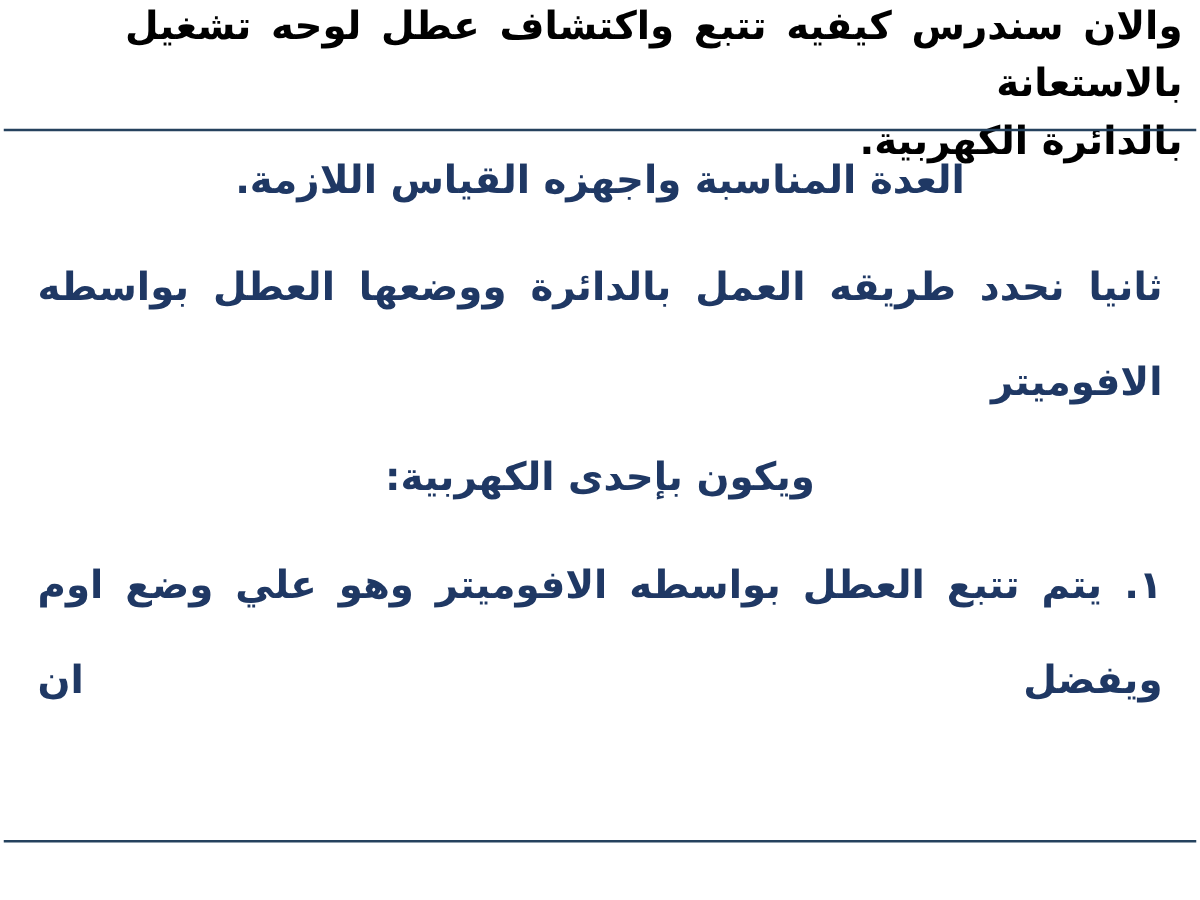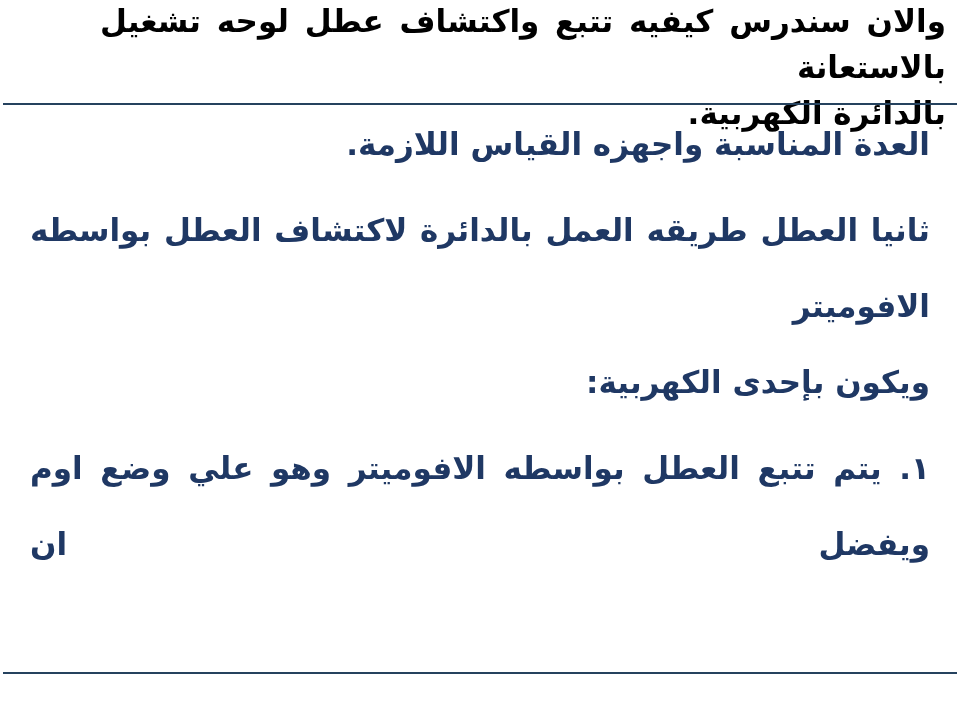--- a/index.html
+++ b/index.html
@@ -56,21 +56,21 @@
     font-size: 31px;
     line-height: 76px;
   }
   .para { margin: 0; }
   .para + .para { margin-top: 10px; }
   .body-line.fill {
     text-align: justify;
     text-align-last: justify;
   }
   .body-line.end {
-    text-align: right;
+    text-align: center;
   }
 </style>
 </head>
 <body>
 
 <div class="slide" style="--bg: #FFFFFF; --title-color: #000000; --body-color: #1F3864; --divider-color: #25425E;">
 
   <div class="title-block">
     <div class="title-line fill">والان سندرس كيفيه تتبع واكتشاف عطل لوحه تشغيل بالاستعانة</div>
     <div class="title-line end">بالدائرة الكهربية.</div>
@@ -78,21 +78,21 @@
 
   <div class="divider top"></div>
 
   <div class="body-block">
 
     <div class="para">
       <div class="body-line end">العدة المناسبة واجهزه القياس اللازمة.</div>
     </div>
 
     <div class="para">
-      <div class="body-line fill">ثانيا العطل طريقه العمل بالدائرة لاكتشاف العطل بواسطه الافوميتر</div>
+      <div class="body-line fill">ثانيا نحدد طريقه العمل بالدائرة ووضعها العطل بواسطه الافوميتر</div>
       <div class="body-line end">ويكون بإحدى الكهربية:</div>
     </div>
 
     <div class="para">
       <div class="body-line fill">١. يتم تتبع العطل بواسطه الافوميتر وهو علي وضع اوم ويفضل ان</div>
 
     </div>
 
   </div>
 

